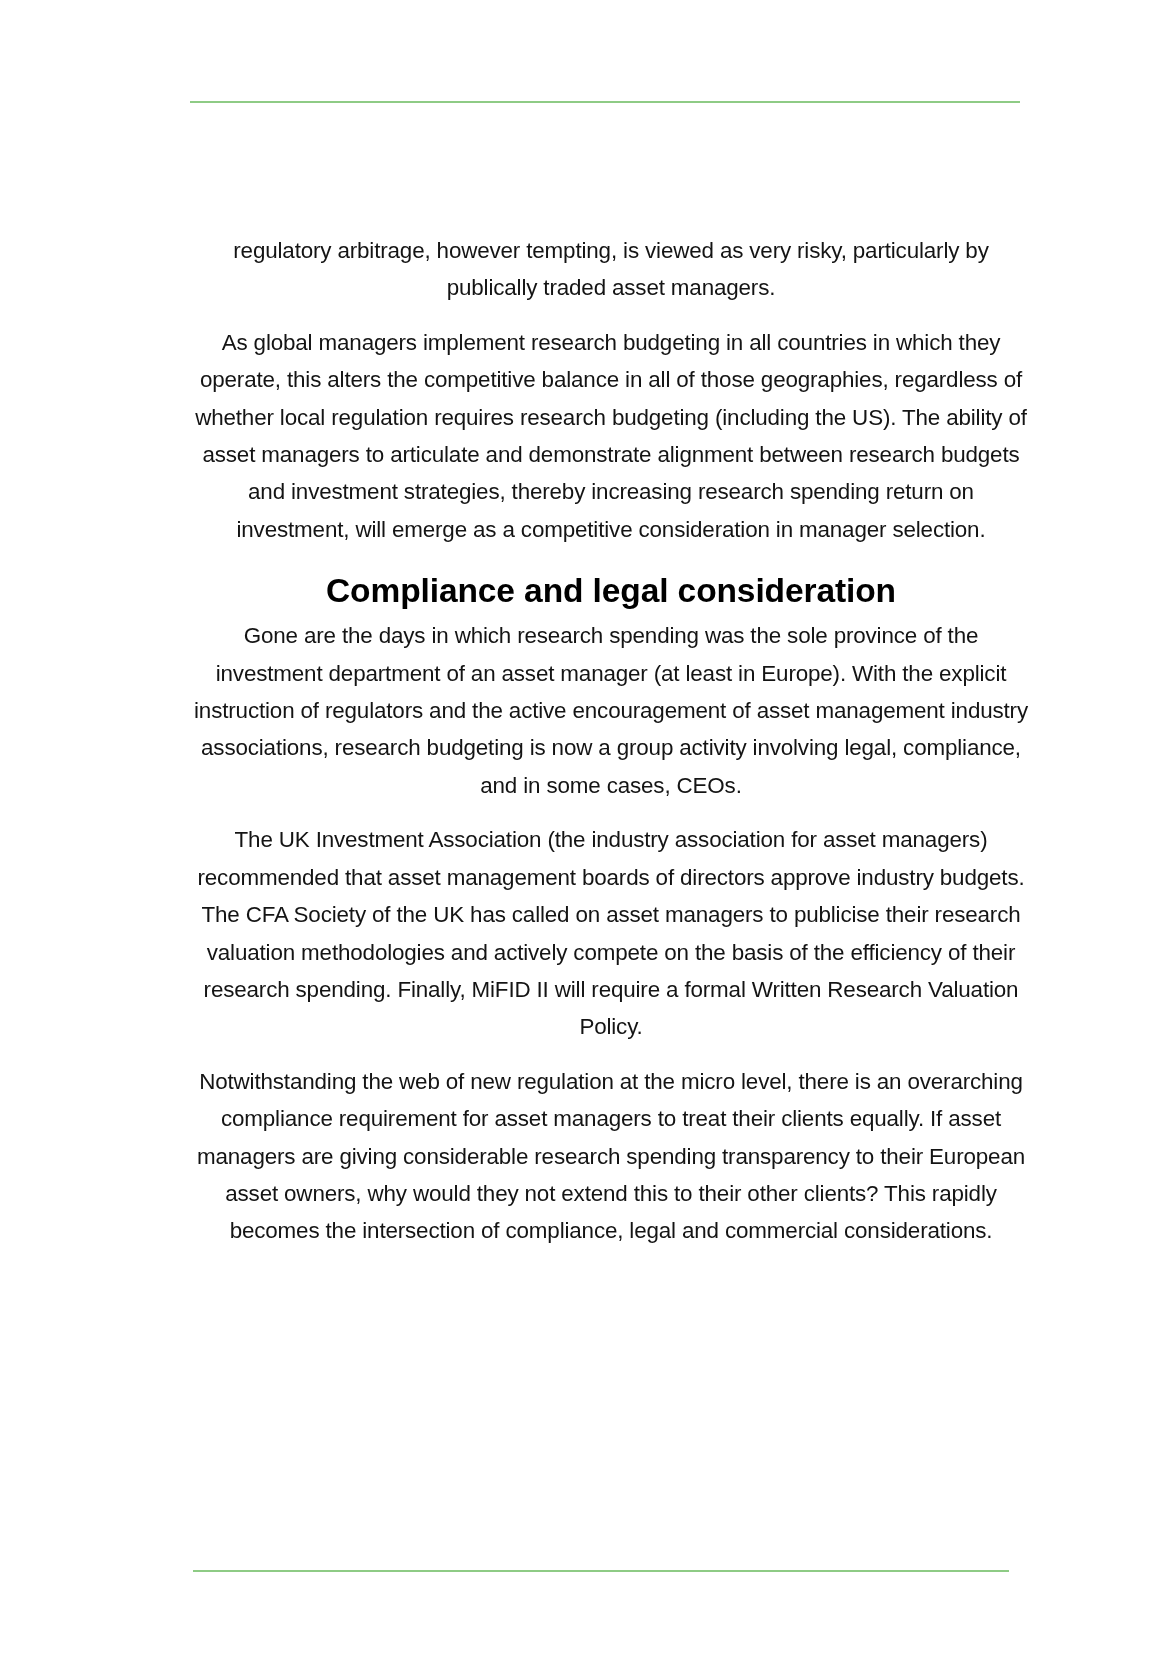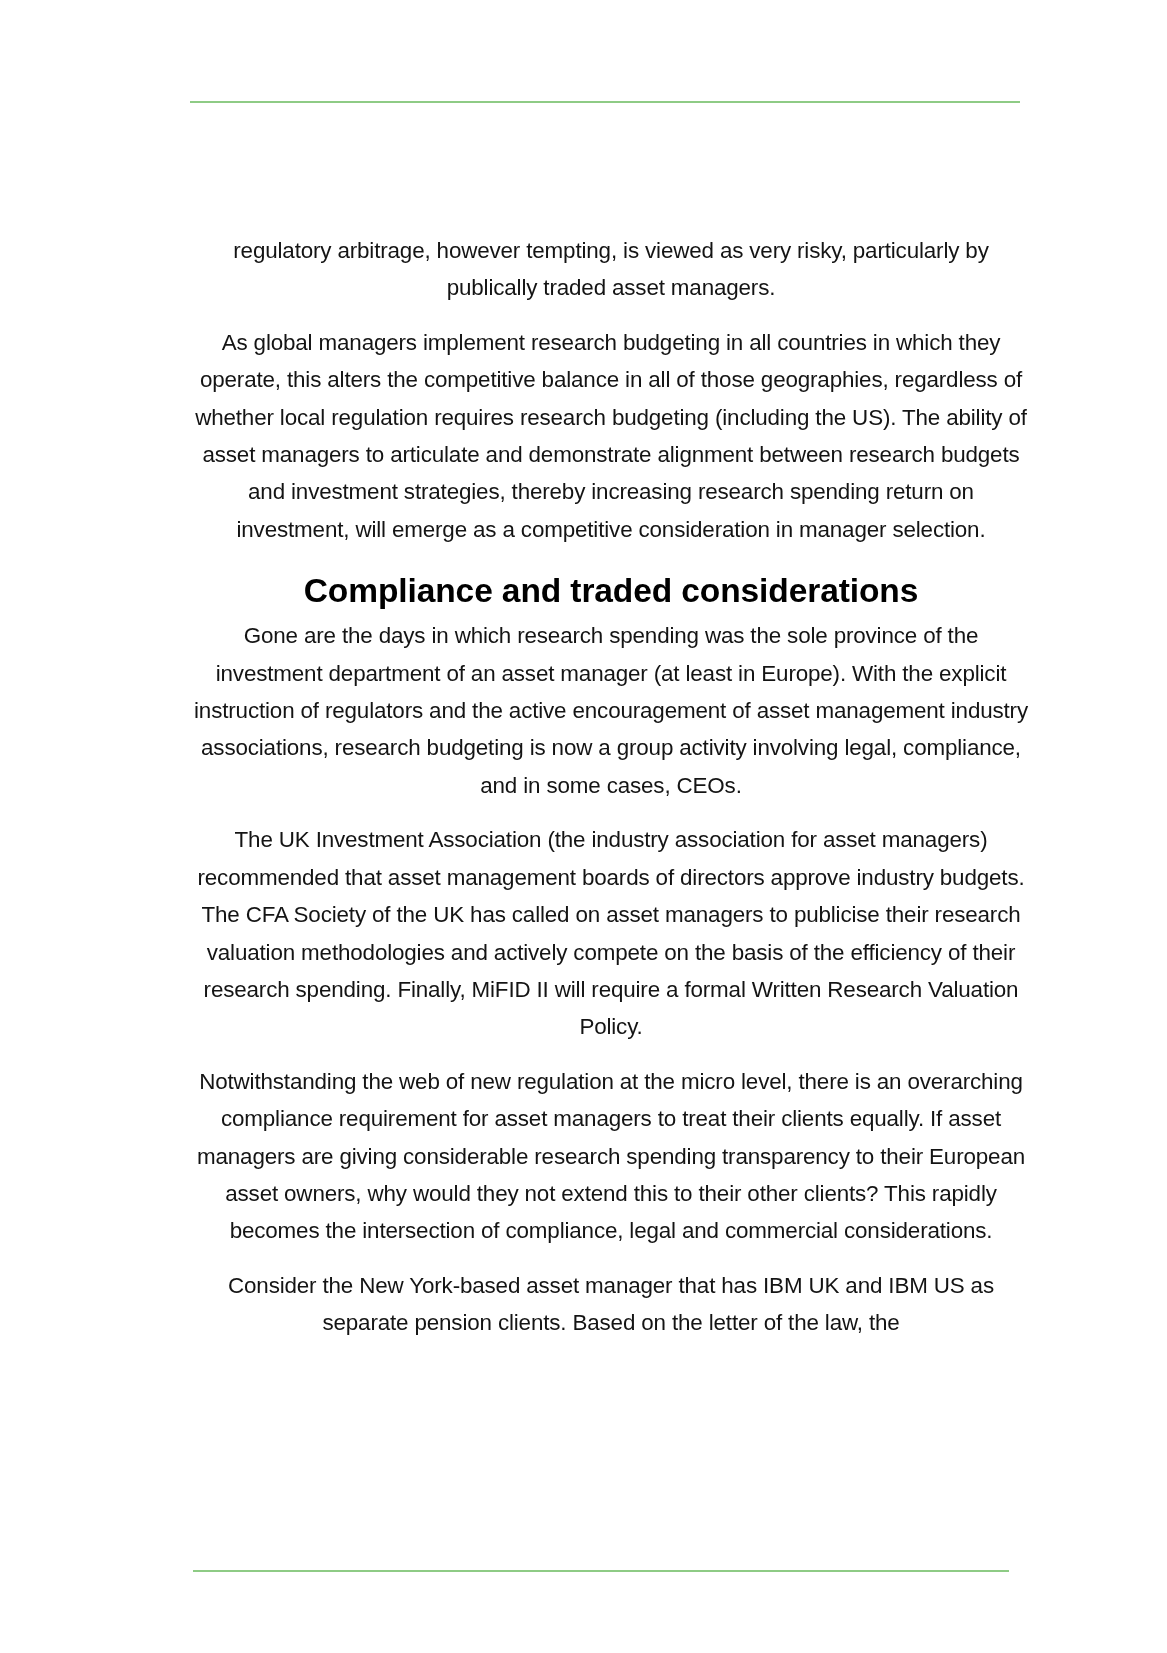--- a/index.html
+++ b/index.html
@@ -66,26 +66,25 @@
 </style>
 </head>
 <body>
 
 <div class="rule rule-top"></div>
 
 <div class="content">
   <p class="para">regulatory arbitrage, however tempting, is viewed as very risky, particularly by publically traded asset managers.</p>
   <p class="para">As global managers implement research budgeting in all countries in which they operate, this alters the competitive balance in all of those geographies, regardless of whether local regulation requires research budgeting (including the US). The ability of asset managers to articulate and demonstrate alignment between research budgets and investment strategies, thereby increasing research spending return on investment, will emerge as a competitive consideration in manager selection.</p>
 
-  <h2 class="heading">Compliance and traded considerations</h2>
+  <h2 class="heading">Compliance and legal consideration</h2>
 
   <p class="para">Gone are the days in which research spending was the sole province of the investment department of an asset manager (at least in Europe). With the explicit instruction of regulators and the active encouragement of asset management industry associations, research budgeting is now a group activity involving legal, compliance, and in some cases, CEOs.</p>
   <p class="para">The UK Investment Association (the industry association for asset managers) recommended that asset management boards of directors approve industry budgets. The CFA Society of the UK has called on asset managers to publicise their research valuation methodologies and actively compete on the basis of the efficiency of their research spending. Finally, MiFID II will require a formal Written Research Valuation Policy.</p>
   <p class="para">Notwithstanding the web of new regulation at the micro level, there is an overarching compliance requirement for asset managers to treat their clients equally. If asset managers are giving considerable research spending transparency to their European asset owners, why would they not extend this to their other clients? This rapidly becomes the intersection of compliance, legal and commercial considerations.</p>
-  <p class="para">Consider the New York-based asset manager that has IBM UK and IBM US as separate pension clients. Based on the letter of the law, the</p>
 </div>
 
 <div class="rule rule-bottom"></div>
 
 <div class="footer">
   <span>The future of equity research</span>
   <span>72</span>
 </div>
 
 </body></html>

